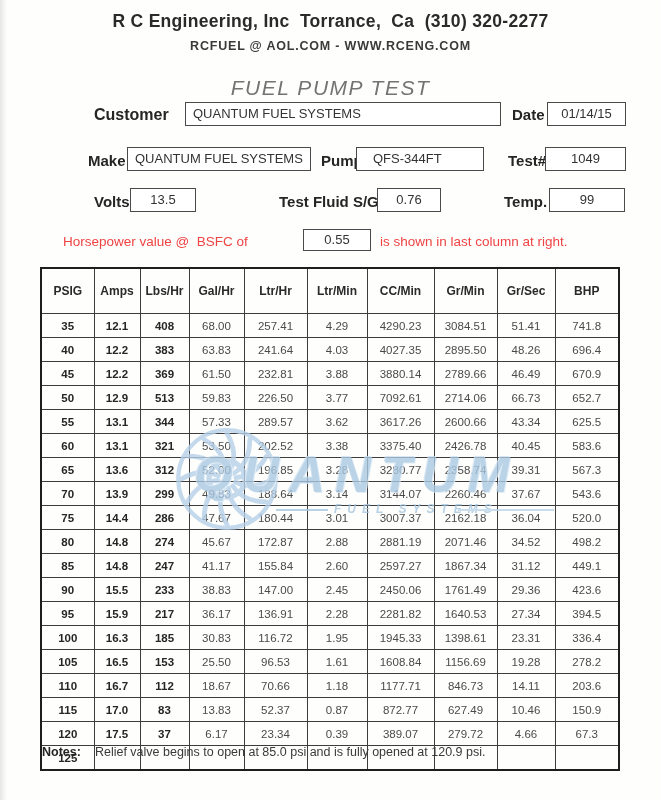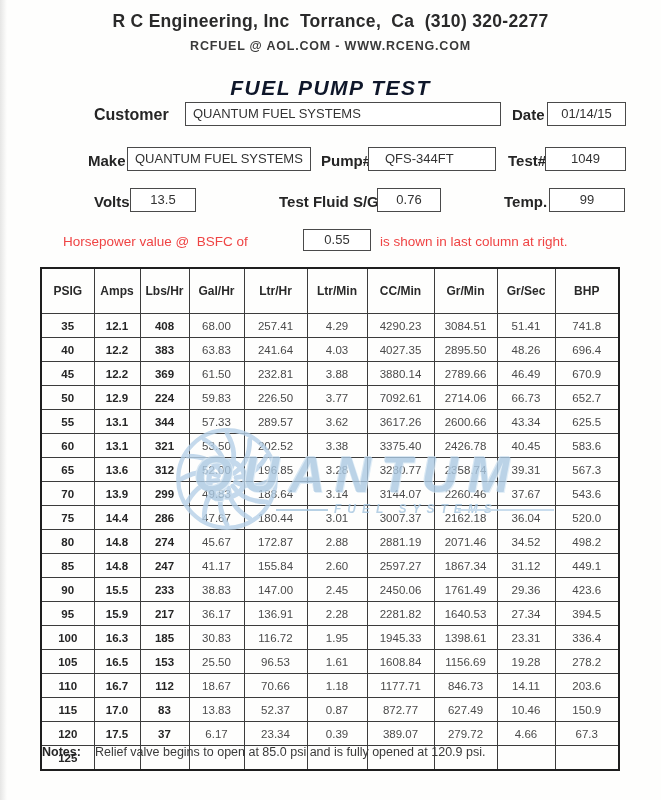--- a/index.html
+++ b/index.html
@@ -11,21 +11,21 @@
   .page::before{ 
     content:"";position:absolute;left:0;top:0;bottom:0;width:7px;
     background:linear-gradient(to right,rgba(120,120,120,.18),rgba(120,120,120,0));
     pointer-events:none;
   }
   .pre{white-space:pre;}
   .abs{position:absolute;}
   .center{left:0;right:0;text-align:center;}
   .co-line{top:11px;font-size:17.5px;font-weight:bold;color:#2a2a2a;letter-spacing:.3px;}
   .contact-line{top:39px;font-size:12.5px;font-weight:bold;color:#3a3a3a;letter-spacing:.8px;}
-  .doc-title{top:76px;font-size:21px;font-weight:bold;font-style:italic;color:#0f172a;letter-spacing:1.5px;}
+  .doc-title{top:76px;font-size:21px;font-weight:normal;font-style:italic;color:#737373;letter-spacing:1.5px;}
   .flabel{font-weight:bold;color:#252525;font-size:15px;line-height:23px;}
   .fbox{
     box-sizing:border-box;height:24px;border:1.7px solid #4a4a4a;background:#fff;
     font-size:13px;color:#333;line-height:21px;padding:0 7px;overflow:hidden;
   }
   .fbox.ctr{text-align:center;}
   .plain{font-size:13.5px;color:#ef4444;line-height:22px;}
   
   .ttable{
     position:absolute;left:40px;top:267px;width:578px;
@@ -69,21 +69,21 @@
   <div class="abs center doc-title">FUEL PUMP TEST</div>
 
   <div class="abs flabel" style="left:94px;top:103px;font-size:16px;">Customer</div>
   <div class="abs fbox" style="left:185px;top:102px;width:316px;">QUANTUM FUEL SYSTEMS</div>
   <div class="abs flabel" style="left:512px;top:103px;">Date</div>
   <div class="abs fbox ctr" style="left:547px;top:102px;width:79px;">01/14/15</div>
 
   <div class="abs flabel" style="left:88px;top:149px;">Make</div>
   <div class="abs fbox" style="left:127px;top:147px;width:184px;">QUANTUM FUEL SYSTEMS</div>
   <div class="abs flabel" style="left:321px;top:149px;">Pump#</div>
-  <div class="abs fbox" style="left:368px;top:147px;width:128px;padding-left:16px;">QFS-344FT</div>
+  <div class="abs fbox" style="left:356px;top:147px;width:128px;padding-left:16px;">QFS-344FT</div>
   <div class="abs flabel" style="left:508px;top:149px;">Test#</div>
   <div class="abs fbox ctr" style="left:545px;top:147px;width:81px;">1049</div>
 
   <div class="abs flabel" style="left:94px;top:190px;">Volts</div>
   <div class="abs fbox ctr" style="left:130px;top:188px;width:66px;">13.5</div>
   <div class="abs flabel" style="left:279px;top:190px;">Test Fluid S/G</div>
   <div class="abs fbox ctr" style="left:377px;top:188px;width:64px;">0.76</div>
   <div class="abs flabel pre" style="left:504px;top:190px;">Temp.  F</div>
   <div class="abs fbox ctr" style="left:549px;top:188px;width:76px;">99</div>
 
@@ -151,21 +151,21 @@
           <td class="c-norm">232.81</td>
           <td class="c-norm">3.88</td>
           <td class="c-norm">3880.14</td>
           <td class="c-norm">2789.66</td>
           <td class="c-norm">46.49</td>
           <td class="c-norm">670.9</td>
         </tr>
         <tr>
           <td class="c-bold">50</td>
           <td class="c-bold">12.9</td>
-          <td class="c-bold">224</td>
+          <td class="c-bold">513</td>
           <td class="c-norm">59.83</td>
           <td class="c-norm">226.50</td>
           <td class="c-norm">3.77</td>
           <td class="c-norm">7092.61</td>
           <td class="c-norm">2714.06</td>
           <td class="c-norm">66.73</td>
           <td class="c-norm">652.7</td>
         </tr>
         <tr>
           <td class="c-bold">55</td>

